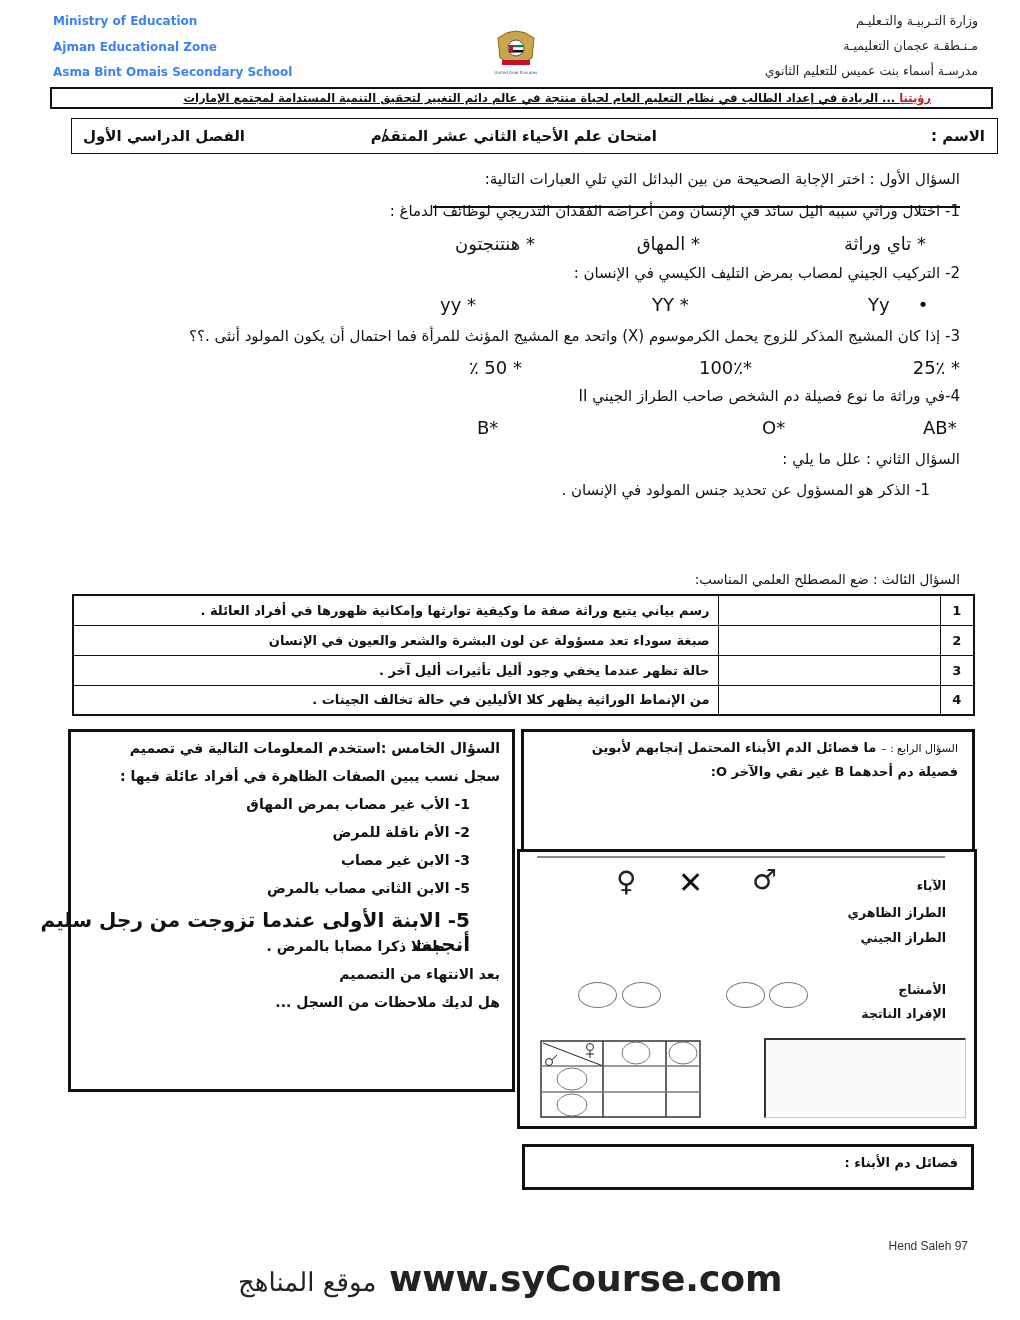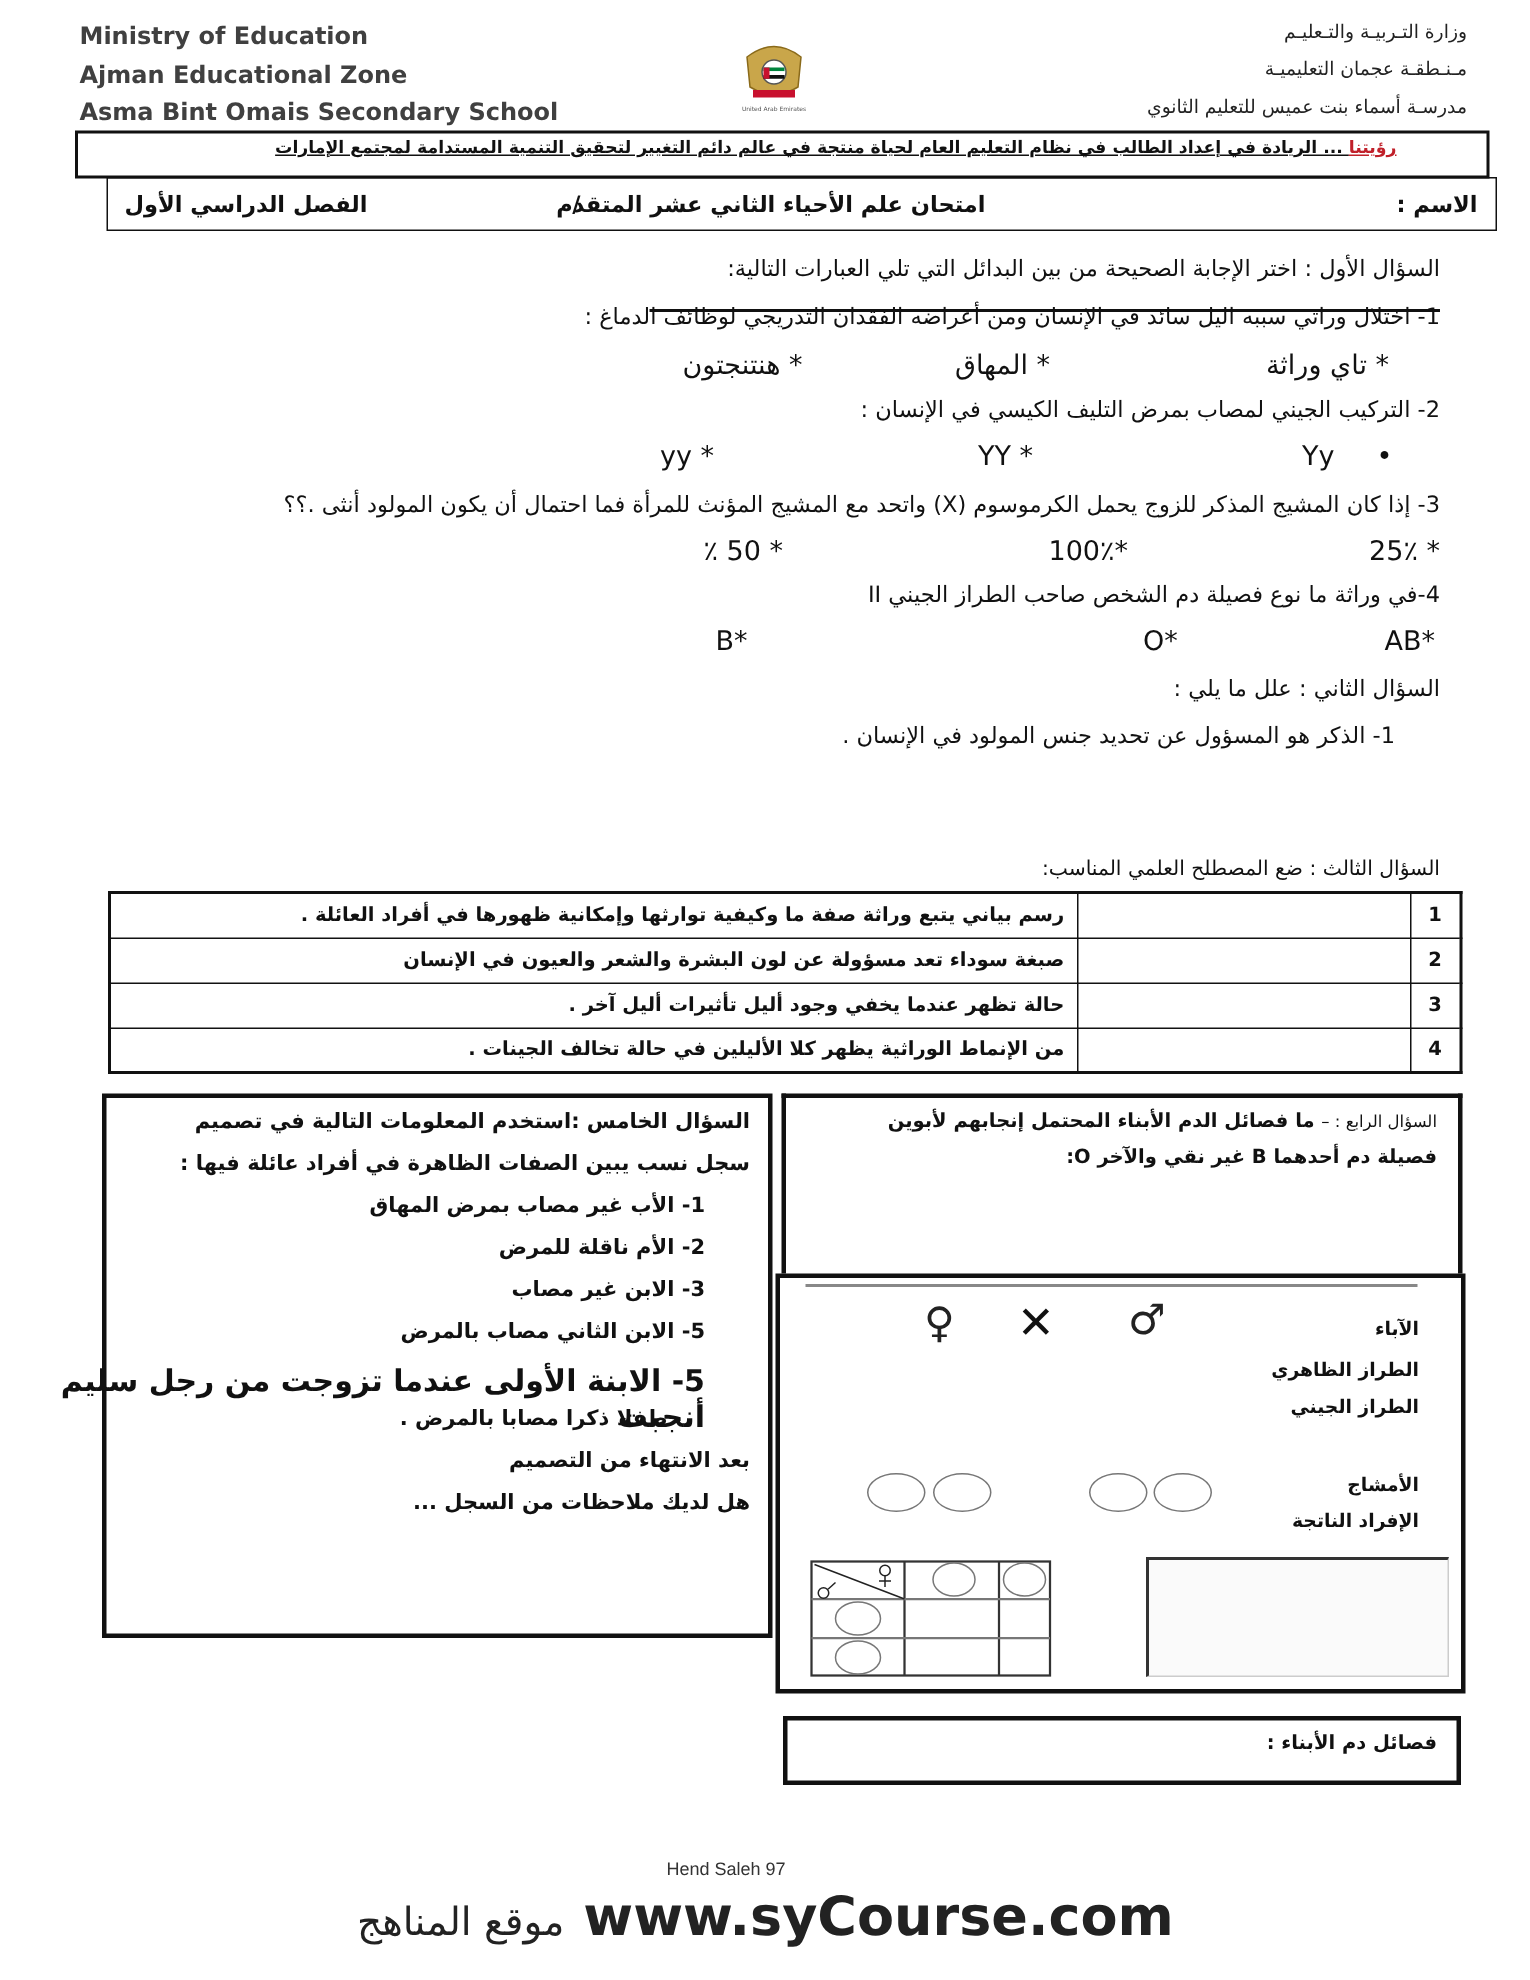--- a/index.html
+++ b/index.html
@@ -1,43 +1,43 @@
 <!DOCTYPE html>
 <html><head>
   <meta charset="utf-8">
   <style>
     * { box-sizing: border-box; margin: 0; padding: 0; }
     html, body { width: 1020px; height: 1320px; background: #fff; overflow: hidden; }
     body { position: relative; font-family: "DejaVu Sans", sans-serif; color: #111; }
     .abs { position: absolute; }
     .rtl { direction: rtl; }
-    .en-head { font-family: "DejaVu Sans", sans-serif; font-weight: bold; font-size: 16px; color: #404040; left: 53px; }
+    .en-head { font-family: "DejaVu Sans", sans-serif; font-weight: bold; font-size: 12px; color: #3b82f6; left: 53px; }
     .ar-head { font-family: "DejaVu Sans", sans-serif; font-size: 12.5px; color: #222; right: 42px; direction: rtl; text-align: center; }
     .logo { left: 492px; top: 28px; width: 48px; height: 50px; }
-    .vision-box { left: 50px; top: 87px; width: 943px; height: 32px; border: 2px solid #111; direction: rtl; font-size: 11.5px; font-weight: bold; padding: 2px 60px 0 0; white-space: nowrap; overflow: hidden; }
+    .vision-box { left: 50px; top: 87px; width: 943px; height: 22px; border: 2px solid #111; direction: rtl; font-size: 11.5px; font-weight: bold; padding: 2px 60px 0 0; white-space: nowrap; overflow: hidden; }
     .vision-box .red { color: #c0202a; }
     .vision-box u { text-decoration: underline; }
     .title-box { left: 71px; top: 118px; width: 927px; height: 36px; border: 1.5px solid #111; direction: rtl; font-weight: bold; font-size: 15px; }
     .title-box span { position: absolute; top: 8px; }
     .txt { font-size: 15px; direction: rtl; white-space: nowrap; }
     .q1-head { right: 60px; top: 170px; border-bottom: 2px solid #111; padding-bottom: 18px; width: 527px; text-align: right; }
     .opt { font-size: 18px; white-space: nowrap; }
     table.terms { position: absolute; left: 72px; top: 594px; width: 903px; border-collapse: collapse; direction: rtl; }
     table.terms td { border: 1.5px solid #111; height: 30px; font-size: 13px; font-weight: bold; padding: 0 8px; }
     table.terms { border: 2.5px solid #111; }
     td.num { width: 34px; text-align: center; font-weight: normal; font-size: 14px; }
     td.blank { width: 222px; }
     .box5 { left: 68px; top: 729px; width: 447px; height: 363px; border: 3px solid #111; }
     .box4 { left: 521px; top: 729px; width: 454px; height: 120px; border: 3px solid #111; border-bottom: none; }
     .box4b { left: 517px; top: 849px; width: 460px; height: 280px; border: 3px solid #111; }
     .box-blood { left: 522px; top: 1144px; width: 452px; height: 46px; border: 3px solid #111; }
     .lbl-r { font-size: 12.5px; font-weight: bold; direction: rtl; text-align: right; }
     .oval { position: absolute; border: 1px solid #777; border-radius: 50%; width: 39px; height: 26px; }
     .answer-rect { left: 764px; top: 1038px; width: 202px; height: 80px; border: 2px solid #333; border-right: 1px solid #ccc; border-bottom: 1px solid #ccc; background: #fafafa; }
-    .footer-small { left: 0; width: 968px; top: 1239px; text-align: center; font-size: 12px; color: #333; font-family: "Liberation Sans", sans-serif; }
+    .footer-small { left: 0; width: 968px; top: 1239px; text-align: right; font-size: 12px; color: #333; font-family: "Liberation Sans", sans-serif; }
     .footer-site { left: 230px; top: 1258px; font-size: 36px; font-weight: bold; color: #222; font-family: "DejaVu Sans", sans-serif; white-space: nowrap; }
     .footer-site .ar { font-family: "DejaVu Serif", serif; font-weight: normal; font-size: 26px; margin-left: 8px; }
   </style>
 </head>
 <body>
 
 <div class="abs en-head" style="top:14px;">Ministry of Education</div>
 <div class="abs en-head" style="top:40px;">Ajman  Educational  Zone</div>
 <div class="abs en-head" style="top:65px;">Asma Bint Omais Secondary School</div>
 

